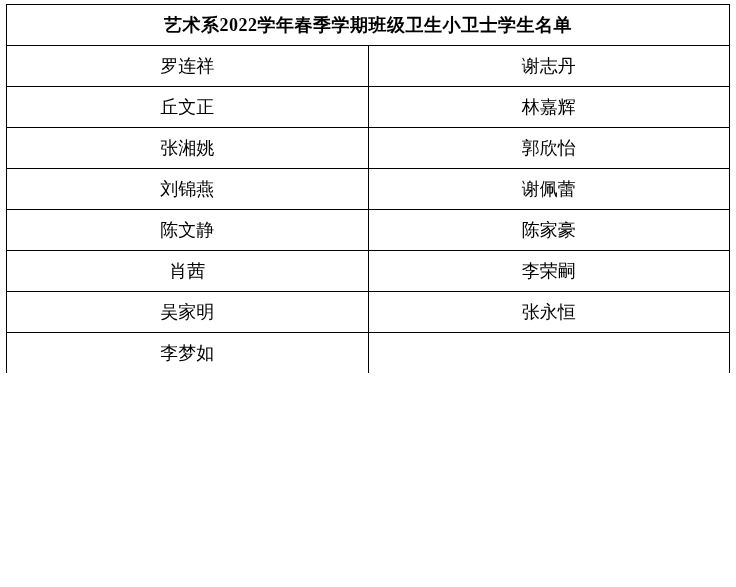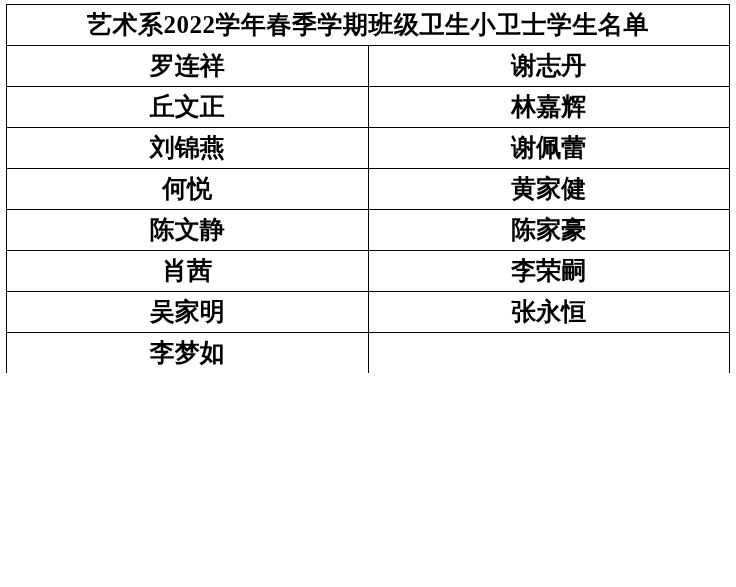--- a/index.html
+++ b/index.html
@@ -24,34 +24,34 @@
     width: 724px;
     border-collapse: collapse;
     table-layout: fixed;
   }
   table.roster td {
     border: 1px solid #000000;
     text-align: center;
     vertical-align: middle;
     padding: 0;
     height: 40px;
-    font-size: 25px;
+    font-size: 18px;
     line-height: 40px;
     font-family: "Liberation Serif", "DejaVu Serif", serif;
     white-space: nowrap;
   }
   td.title-cell {
     font-weight: bold;
     font-size: 26px;
     letter-spacing: 0.5px;
     height: 42px;
     line-height: 42px;
   }
   td.name-cell {
-    font-weight: bold;
+    font-weight: normal;
   }
   td.empty-cell {
     border-left: 1px solid #000000;
     border-right: 1px solid #000000;
     border-top: 1px solid #000000;
     border-bottom: 1px solid #000000;
   }
   
   tr.last-row td {
     border-bottom: none;
@@ -74,26 +74,26 @@
       </tr>
       <tr>
         <td class="name-cell">罗连祥</td>
         <td class="name-cell">谢志丹</td>
       </tr>
       <tr>
         <td class="name-cell">丘文正</td>
         <td class="name-cell">林嘉辉</td>
       </tr>
       <tr>
+        <td class="name-cell">张湘姚</td>
+        <td class="name-cell">郭欣怡</td>
+      </tr>
+      <tr>
         <td class="name-cell">刘锦燕</td>
         <td class="name-cell">谢佩蕾</td>
-      </tr>
-      <tr>
-        <td class="name-cell">何悦</td>
-        <td class="name-cell">黄家健</td>
       </tr>
       <tr>
         <td class="name-cell">陈文静</td>
         <td class="name-cell">陈家豪</td>
       </tr>
       <tr>
         <td class="name-cell">肖茜</td>
         <td class="name-cell">李荣嗣</td>
       </tr>
       <tr>

